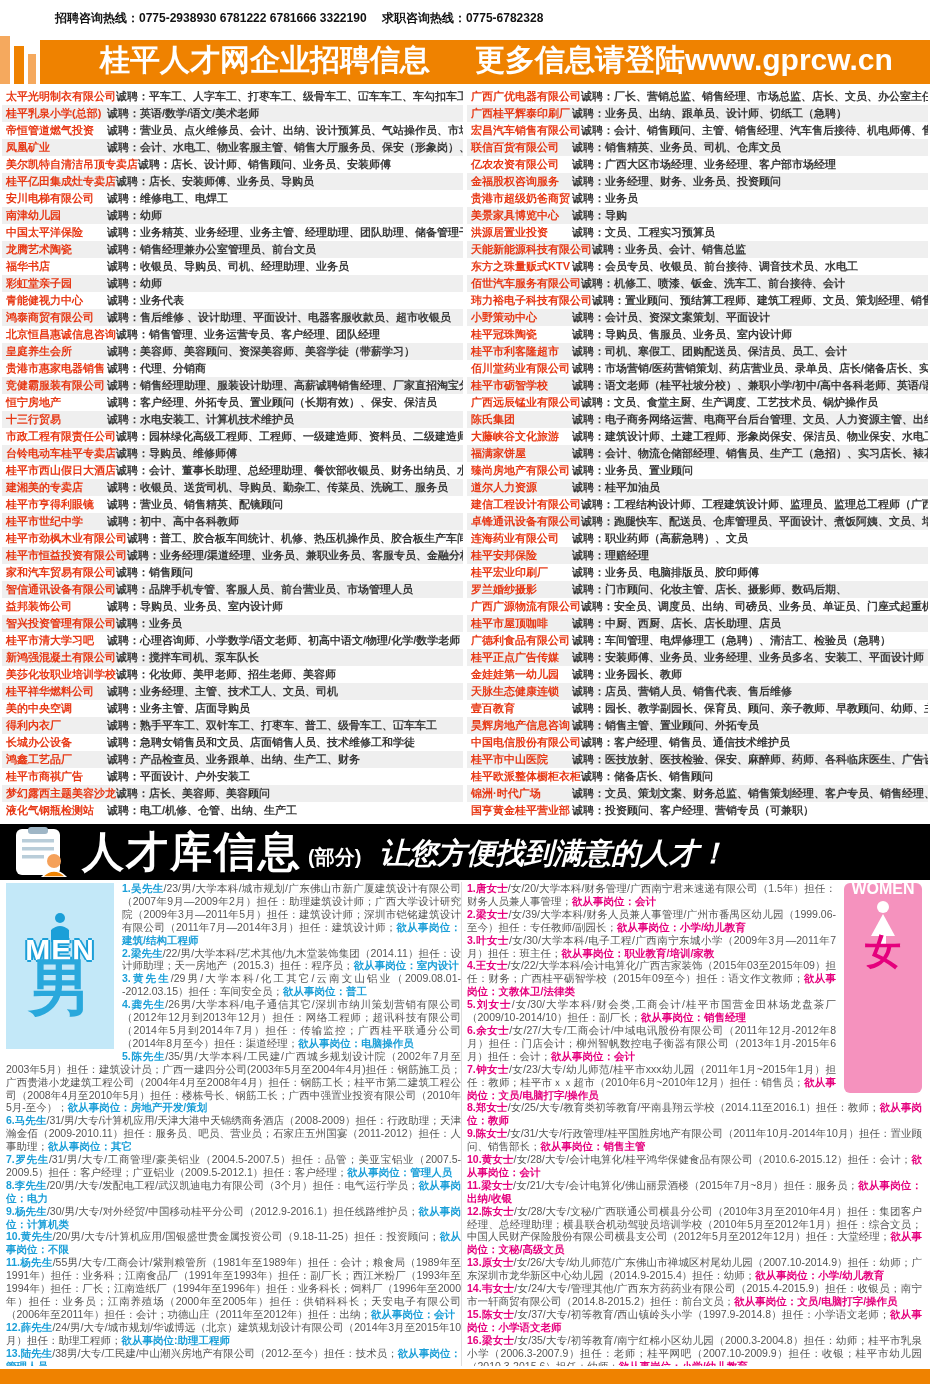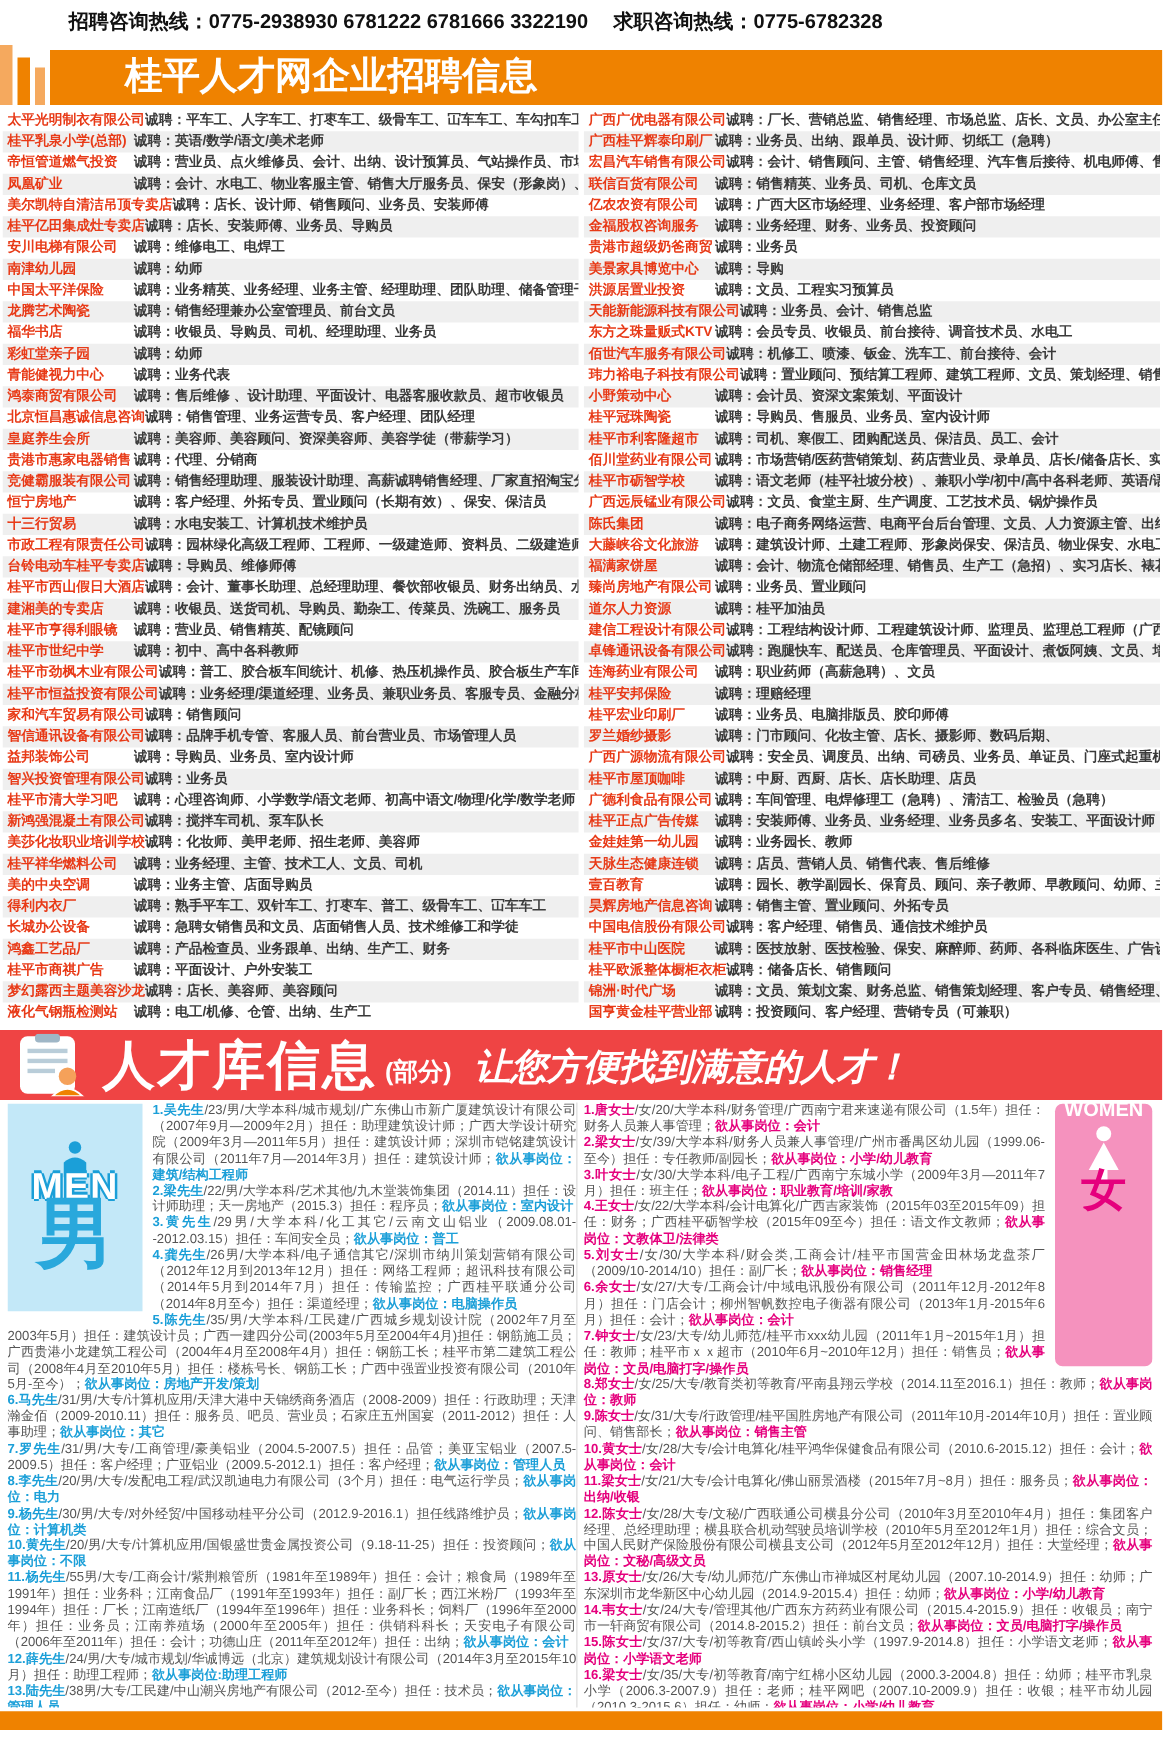--- a/index.html
+++ b/index.html
@@ -1,38 +1,38 @@
 <!DOCTYPE html>
 <html><head>
 <meta charset="utf-8">
 <style>
   html,body{margin:0;padding:0;background:#fff;}
   .page{width:930px;height:1395px;position:relative;overflow:hidden;background:#fff;
         font-family:"Liberation Sans","DejaVu Sans",sans-serif;}
   
-  .hotline{height:34px;line-height:36px;padding-left:55px;font-size:16px;font-weight:bold;color:#111;white-space:nowrap;}
+  .hotline{height:34px;line-height:36px;padding-left:55px;font-size:12px;font-weight:bold;color:#111;white-space:nowrap;}
   
   .banner{height:50px;display:flex;align-items:flex-end;}
   .deco1{width:10px;height:48px;background:#f5a95e;margin-right:4px;}
   .deco2{width:10px;height:38px;background:#ef8200;margin-right:4px;}
   .deco3{width:8px;height:30px;background:#f5a95e;margin-right:4px;}
   .banner-main{flex:1;height:44px;background:#ef8200;display:flex;align-items:flex-start;color:#fff;
                font-weight:bold;font-size:30px;white-space:nowrap;padding-left:60px;}
   .banner-main .gap{display:inline-block;width:45px;}
   
   .jobs{display:flex;padding:4px 2px 0 2px;}
   .job-col{width:461px;overflow:hidden;}
   .job-col + .job-col{margin-left:4px;}
   .job-row{display:flex;height:17px;line-height:17px;font-size:11px;font-weight:bold;
            white-space:nowrap;overflow:hidden;padding-left:4px;}
   .job-row:nth-child(even){background:#efefef;}
   .job-name{color:#e83a17;min-width:101px;flex-shrink:0;}
   .job-desc{color:#3a3a3a;overflow:hidden;}
   
-  .talent-header{margin-top:5px;height:56px;background:#ef4444;display:flex;align-items:center;color:#fff;padding-left:14px;}
+  .talent-header{margin-top:5px;height:56px;background:#000000;display:flex;align-items:center;color:#fff;padding-left:14px;}
   .talent-icon{width:54px;height:50px;margin-right:14px;}
   .talent-title{font-size:42px;font-weight:bold;letter-spacing:2px;}
   .talent-part{font-size:20px;font-weight:bold;margin:10px 18px 0 6px;}
   .talent-slogan{font-size:29px;font-weight:bold;font-style:italic;margin-top:4px;}
   
   .talent-body{display:flex;height:484px;padding:2px 4px 0 6px;}
   .talent-col{width:455px;overflow:hidden;font-size:10.5px;line-height:12.9px;color:#555;}
   .talent-col.women{border-left:1px solid #ddd;padding-left:5px;}
   .t-entry{margin:0;text-align:justify;}
   .men .t-name{color:#1b9fd8;font-weight:bold;}
@@ -62,20 +62,21 @@
 
   <div class="hotline">招聘咨询热线：0775-2938930 6781222 6781666 3322190　 求职咨询热线：0775-6782328</div>
 
   <div class="banner">
     <div class="deco1"></div>
     <div class="deco2"></div>
     <div class="deco3"></div>
     <div class="banner-main">
       <span>桂平人才网企业招聘信息</span>
       <span class="gap"></span>
+      <span>更多信息请登陆www.gprcw.cn</span>
     </div>
   </div>
 
   <div class="jobs">
     <div class="job-col" id="jobs-left">
         <div class="job-row">
           <span class="job-name">太平光明制衣有限公司</span>
           <span class="job-desc">诚聘：平车工、人字车工、打枣车工、级骨车工、冚车车工、车勾扣车工、双针车工、双针车工</span>
         </div>
         <div class="job-row">

